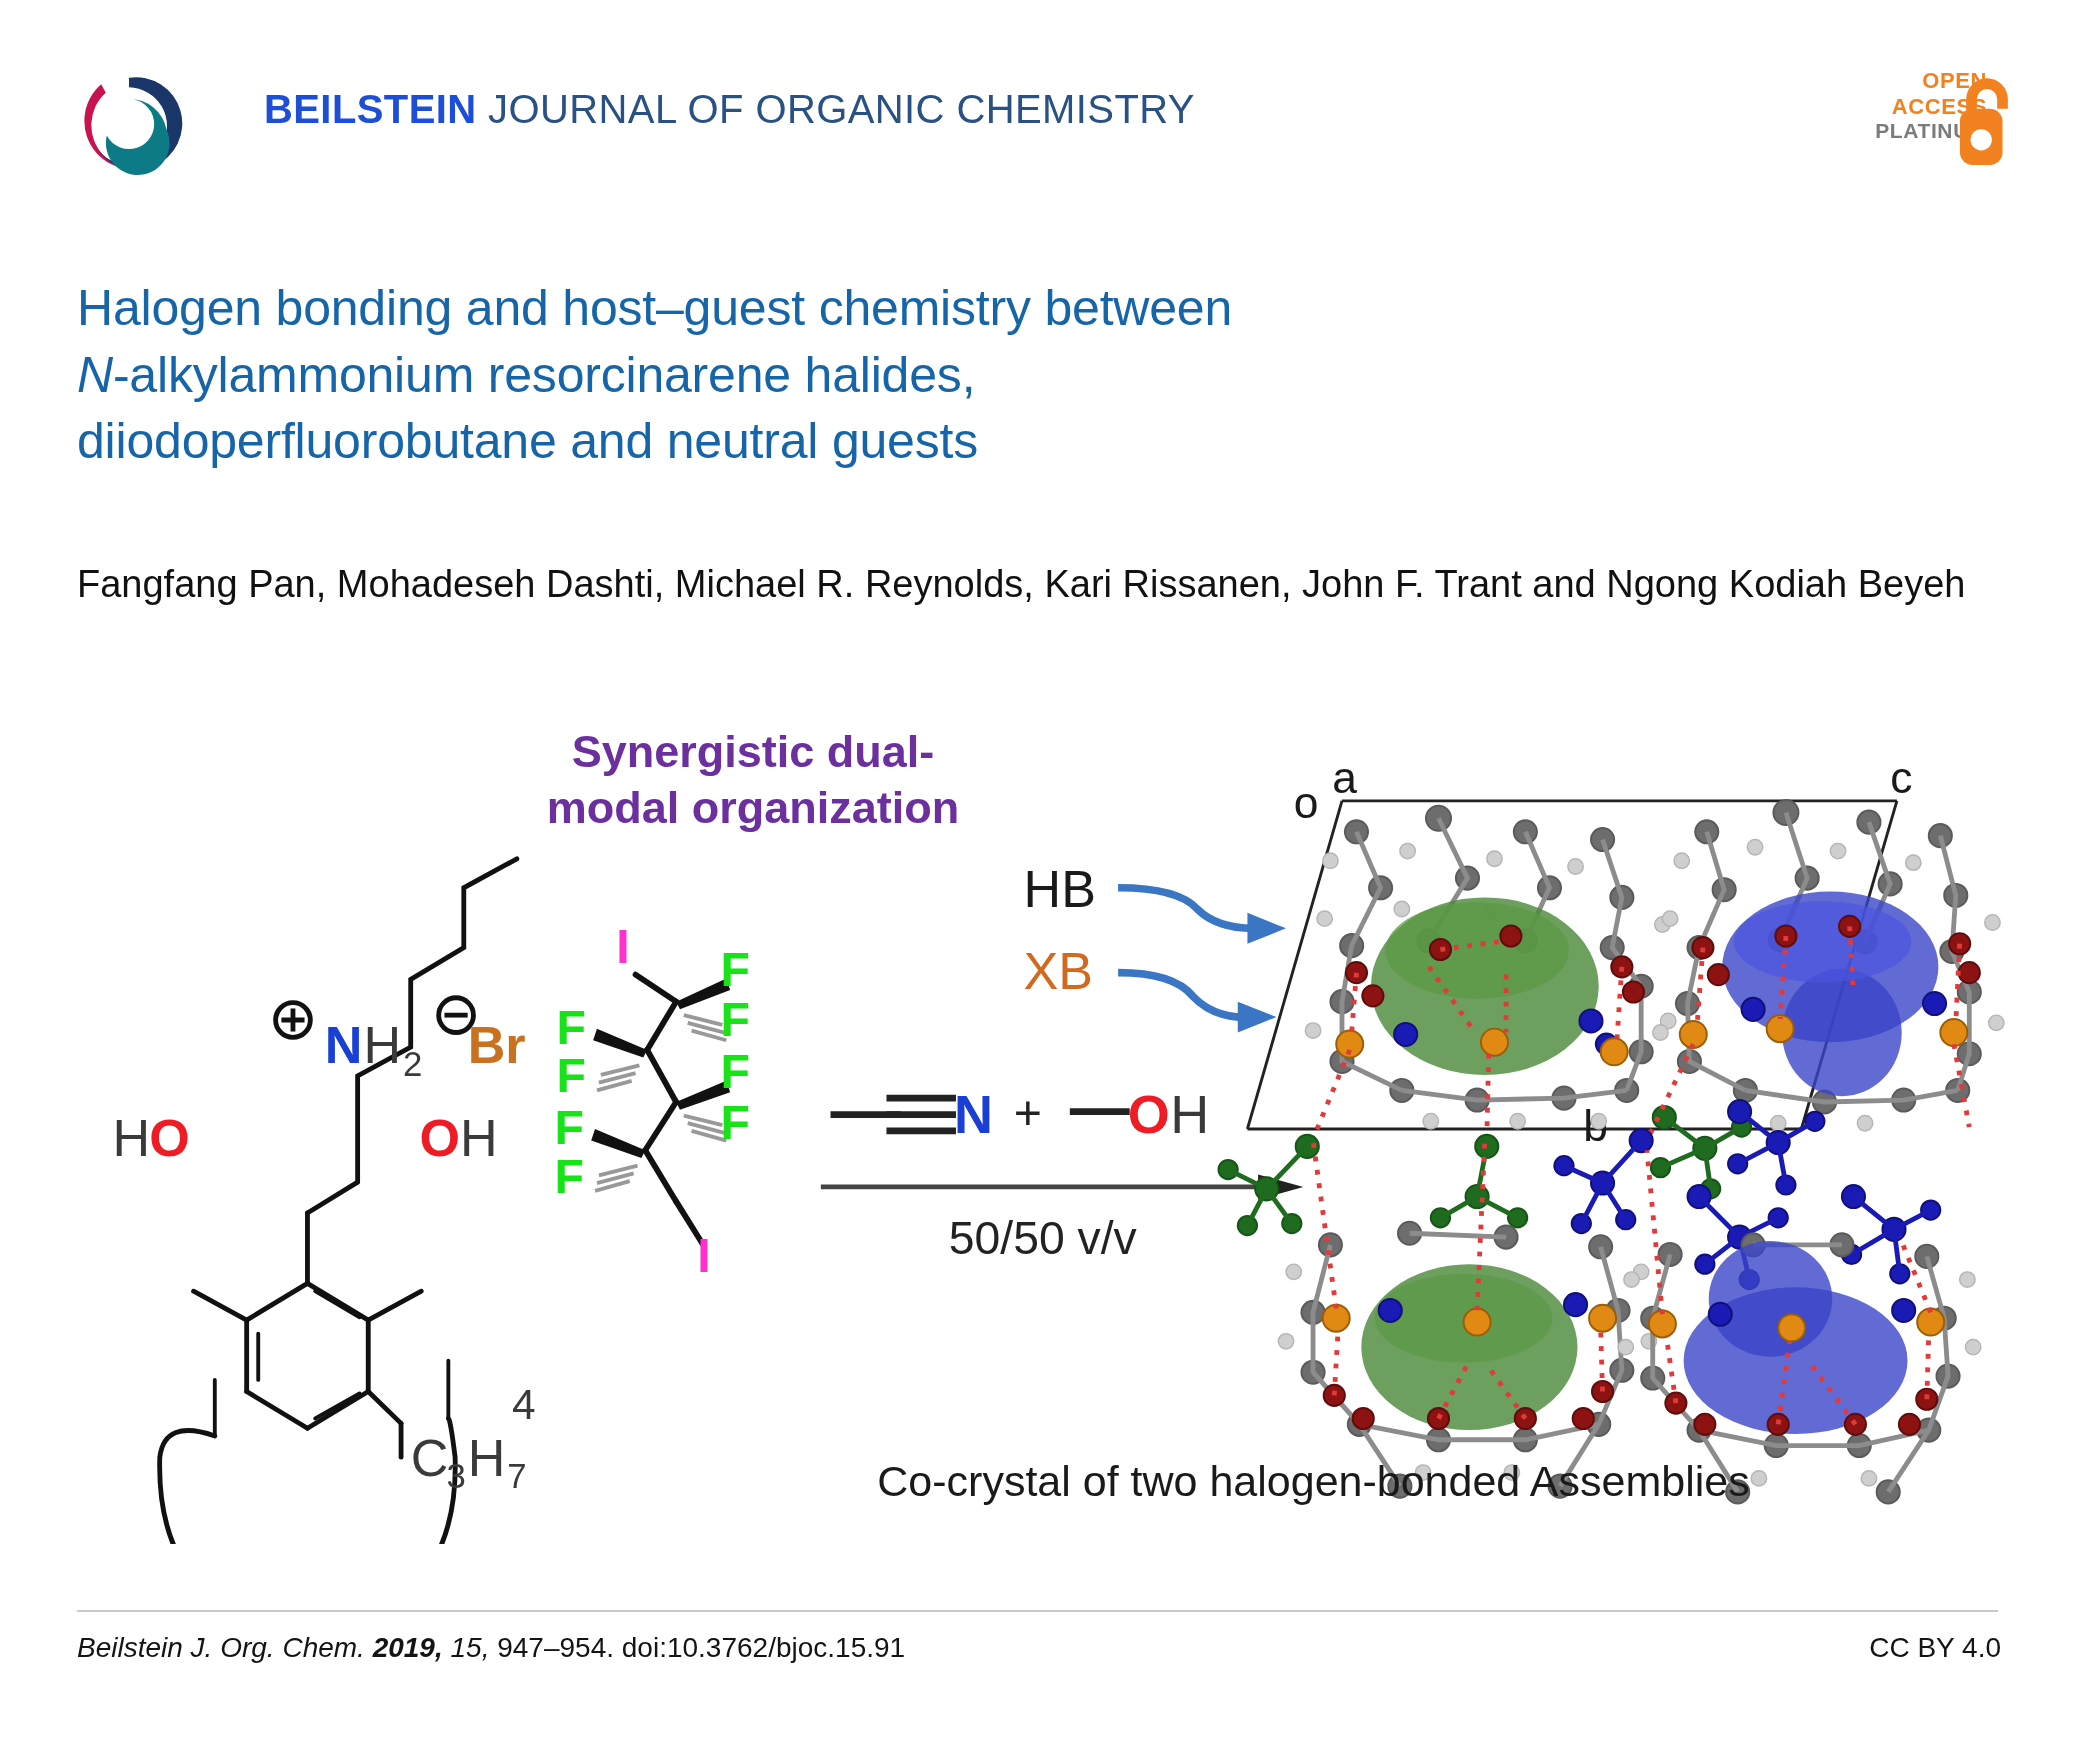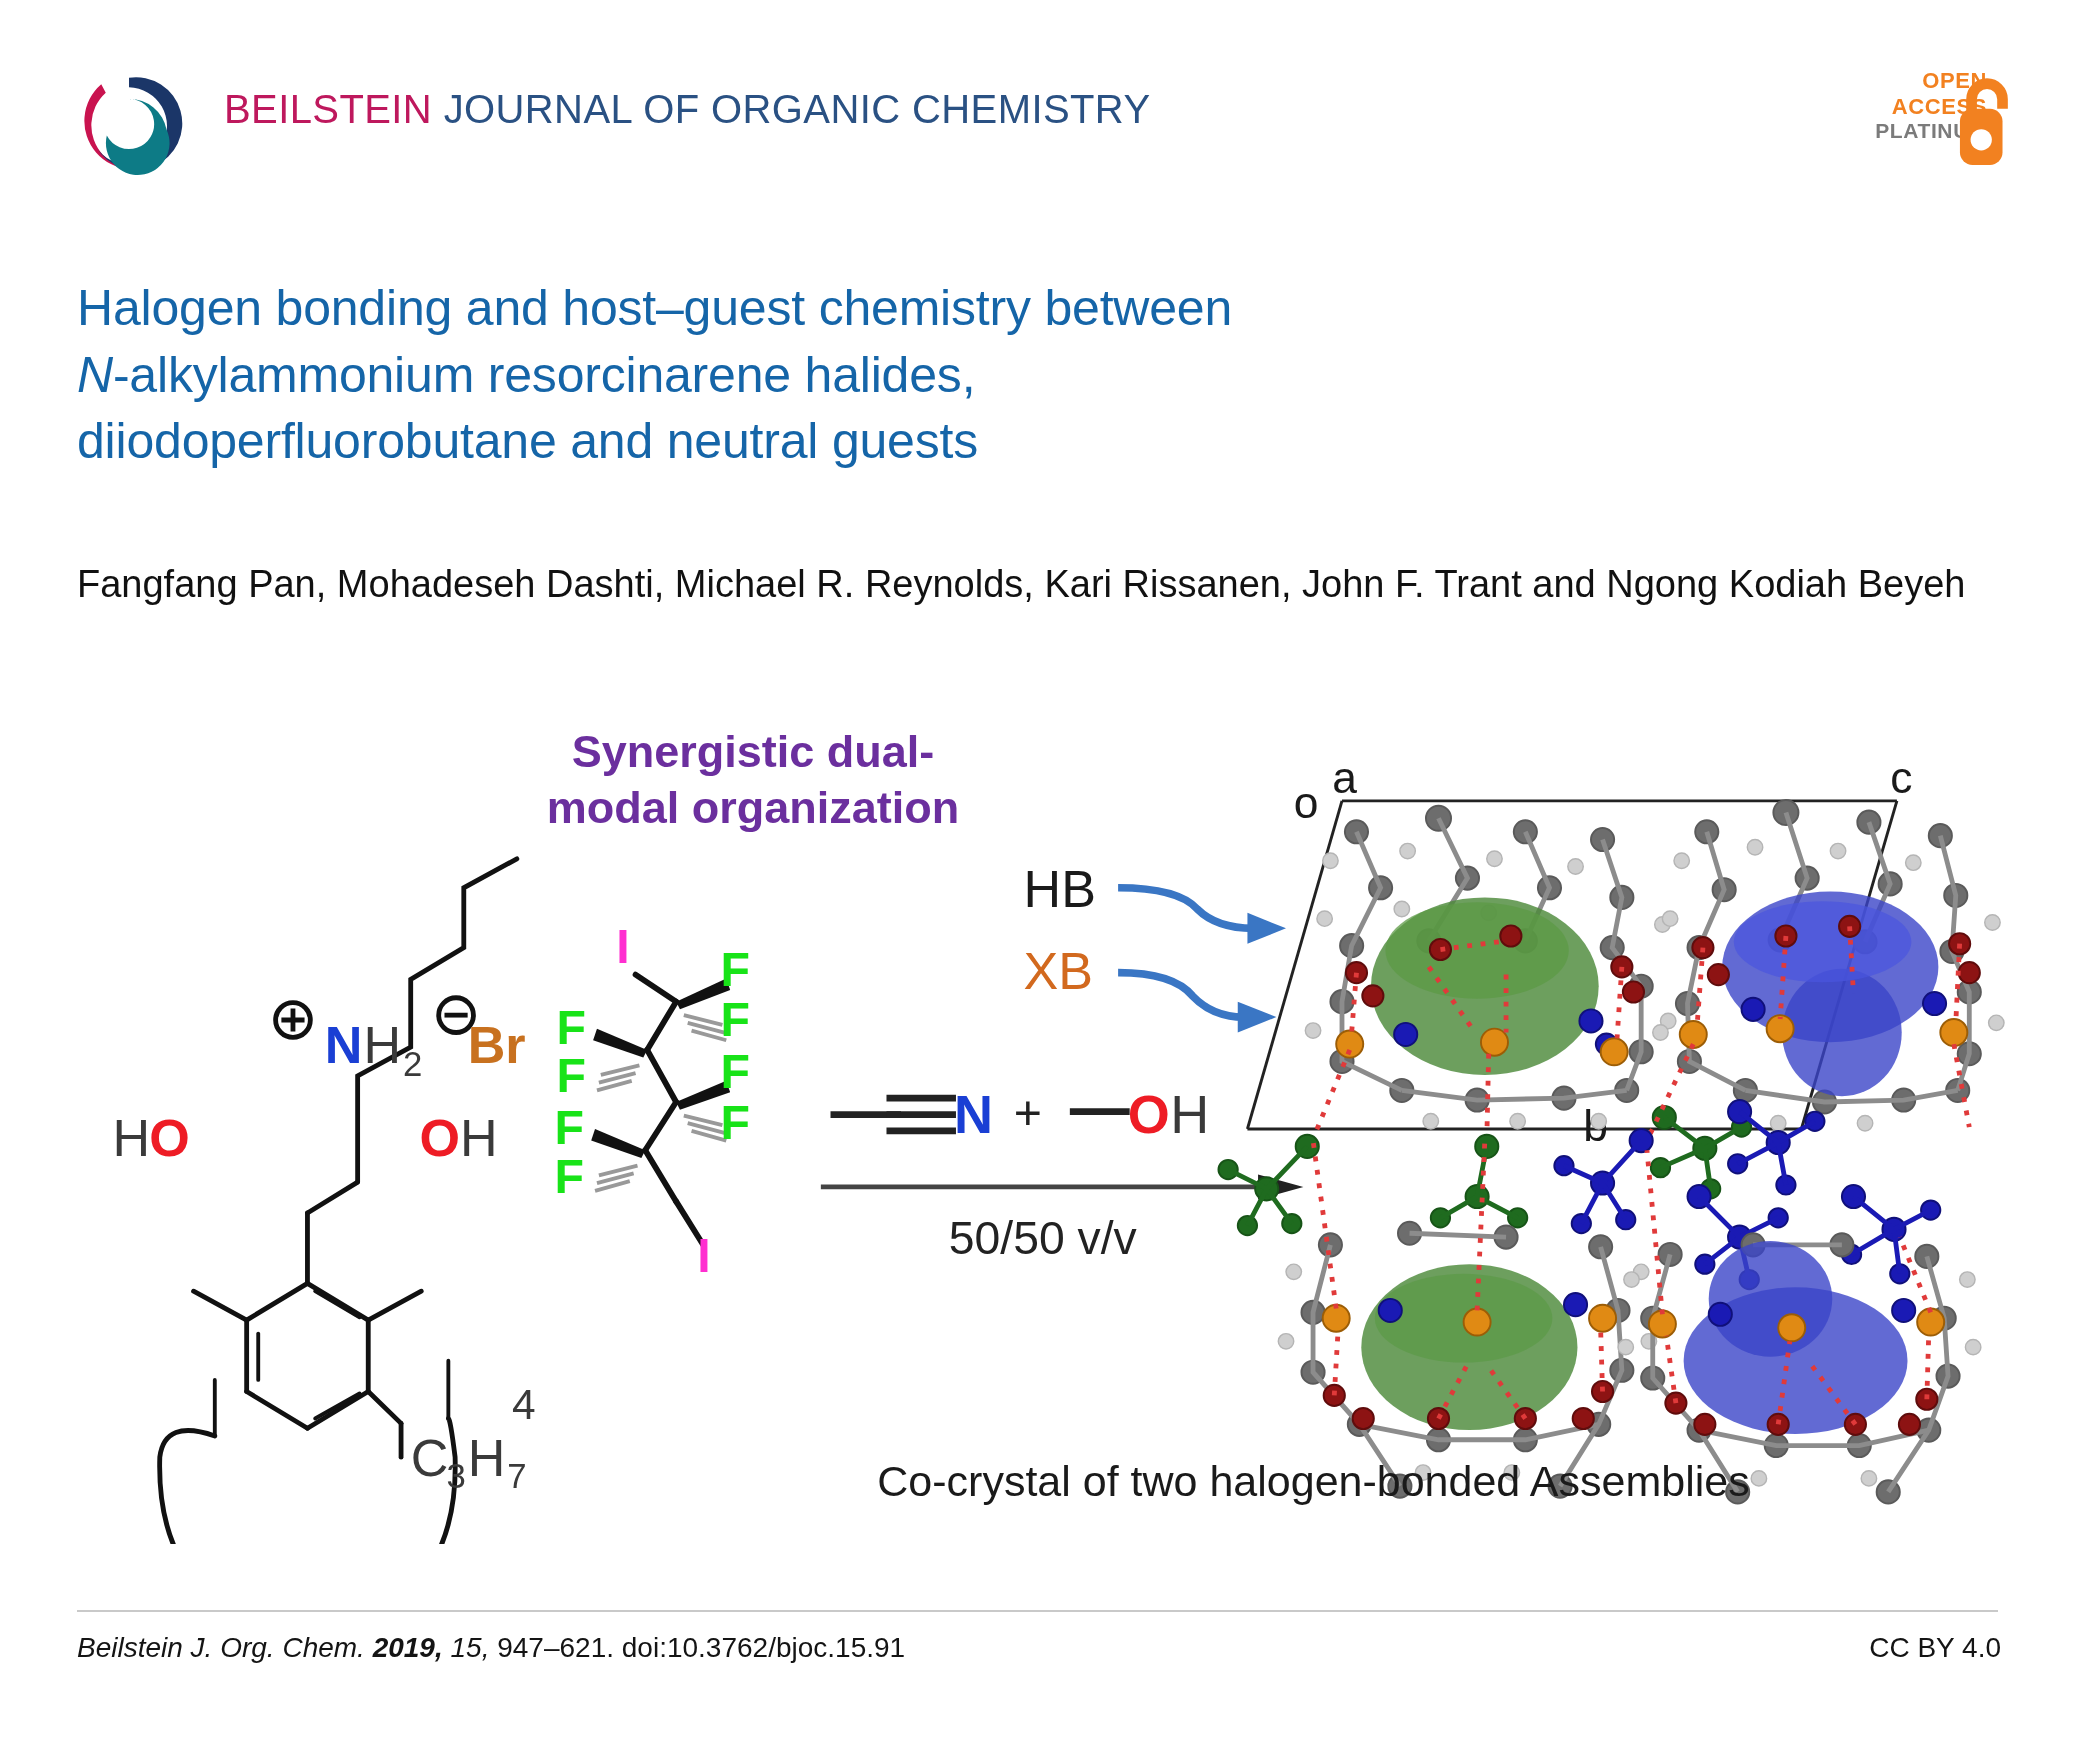--- a/index.html
+++ b/index.html
@@ -29,22 +29,23 @@
   .journal-name {
     position: absolute;
     left: 224px; top: 87px;
     font-size: 40px;
     letter-spacing: 0.4px;
     color: #1b3a6b;
     white-space: nowrap;
     font-stretch: condensed;
   }
   .journal-name .beil {
-    font-weight: normal;
-    color: #be185d;
+    font-weight: bold;
+    color: #1d4ed8;
+    margin-left: 40px;
   }
   .journal-name .rest {
     font-weight: normal;
     color: #2a5183;
     text-align: center;
   }
   .oa-text {
     position: absolute;
     right: 89px; top: 68px;
     width: 145px;
@@ -655,15 +656,15 @@
 </svg>
 
   <div style="position:absolute; left:676px; top:714px; width:1159px; text-align:center;
               color:#1a1a1a; font-size:43px;">Co-crystal of two halogen-bonded Assemblies</div>
 
   <div style="position:absolute; left:473px; top:-19.3px; width:444px; text-align:center;
               color:#6b2f9e; font-weight:bold; font-size:45px; line-height:1.25;">Synergistic dual-modal organization</div>
 </div>
 
 <div class="footer-rule"></div>
-<div class="footer-left"><span class="i">Beilstein J. Org. Chem.</span><span class="bi"> 2019,</span><span class="i"> 15,</span><span> 947–621. doi:10.3762/bjoc.15.91</span></div>
+<div class="footer-left"><span class="i">Beilstein J. Org. Chem.</span><span class="bi"> 2019,</span><span class="i"> 15,</span><span> 947–954. doi:10.3762/bjoc.15.91</span></div>
 <div class="footer-right">CC BY 4.0</div>
 
 
 </body></html>

